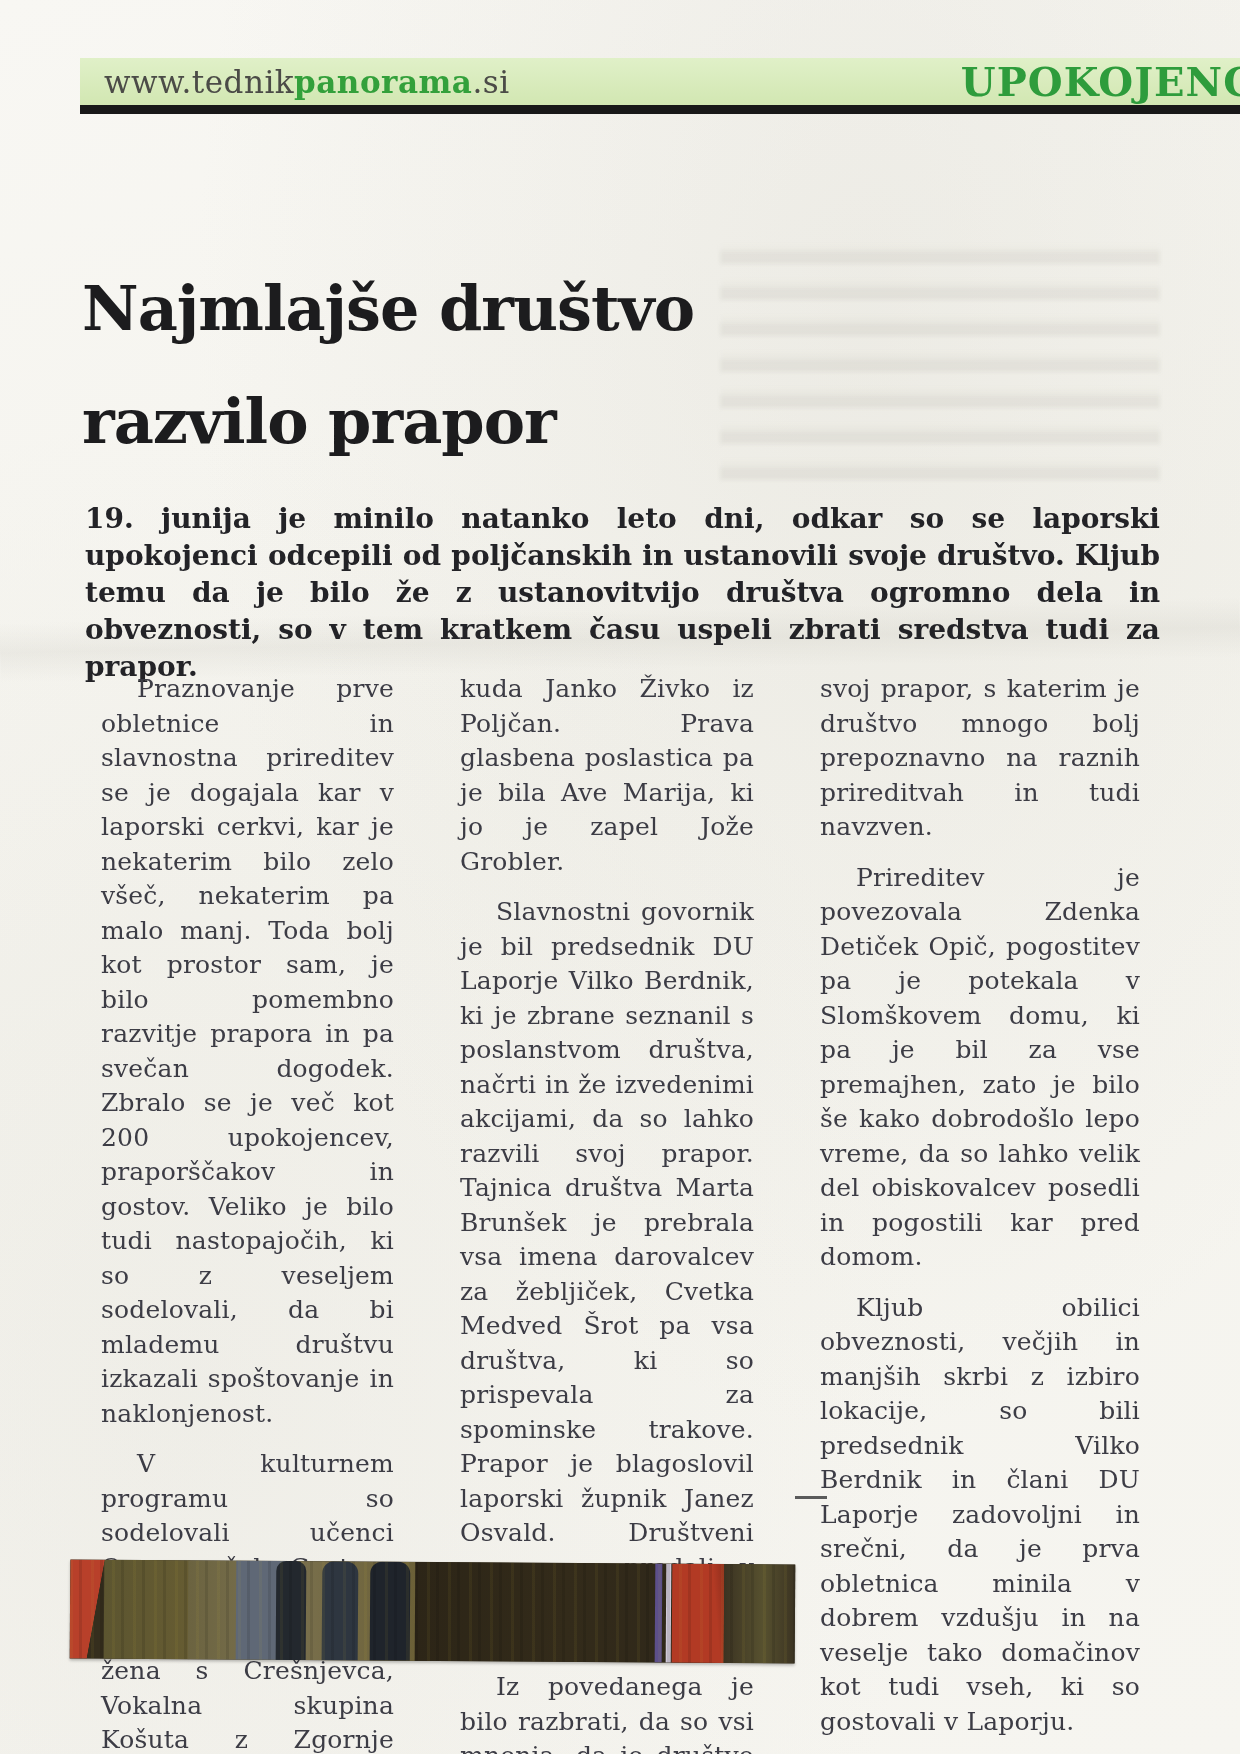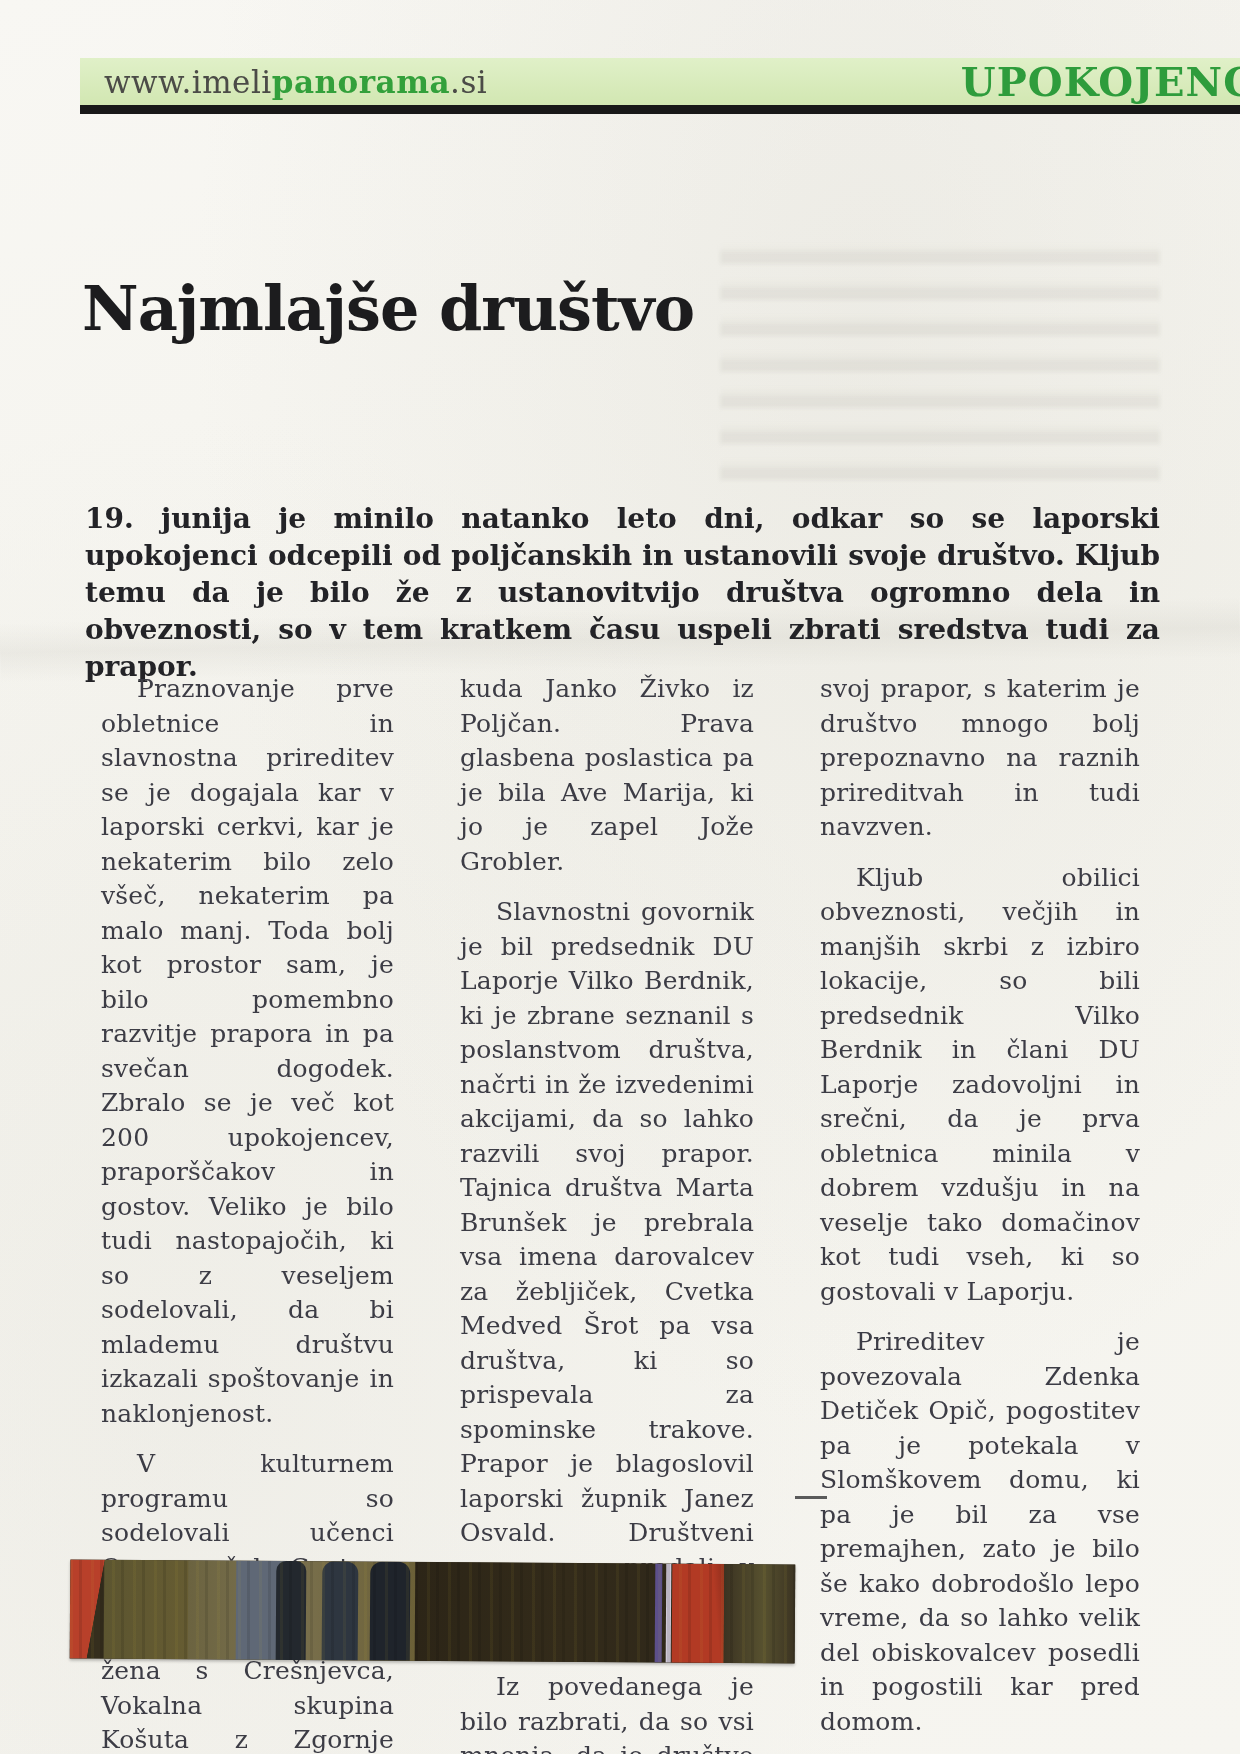--- a/index.html
+++ b/index.html
@@ -95,50 +95,51 @@
   .ph-right-end{left:654px;width:71px;background:linear-gradient(90deg,#3b3322,#57512f 55%,#3b3322);}
   .ph-noise{left:0;right:0;background:repeating-linear-gradient(90deg,
       rgba(200,180,60,0.07) 0 3px, transparent 3px 9px, rgba(0,0,0,0.10) 9px 12px, transparent 12px 21px);}
 </style>
 </head>
 <body>
 
 <div class="page">
 
   <div class="topbar">
-    <div class="url"><span>www.imeli</span><span class="brand">panorama</span><span>.si</span></div>
+    <div class="url"><span>www.tednik</span><span class="brand">panorama</span><span>.si</span></div>
     <div class="section-title">UPOKOJENC</div>
   </div>
 
   <div class="rule"></div>
 
   <div class="ghost"></div>
   <div class="crease"></div>
 
 
   <h1 class="headline">
     <span>Najmlajše društvo</span>
+    <span>razvilo prapor</span>
   </h1>
 
   <p class="lead">19. junija je minilo natanko leto dni, odkar so se laporski upokojenci odcepili od poljčanskih in ustanovili svoje društvo. Kljub temu da je bilo že z ustanovitvijo društva ogromno dela in obveznosti, so v tem kratkem času uspeli zbrati sredstva tudi za prapor.</p>
 
   <div class="columns">
     <div class="col col-1">
       <p class="indent">Praznovanje prve obletnice in slavnostna prireditev se je dogajala kar v laporski cerkvi, kar je nekaterim bilo zelo všeč, nekaterim pa malo manj. Toda bolj kot prostor sam, je bilo pomembno razvitje prapora in pa svečan dogodek. Zbralo se je več kot 200 upokojencev, praporščakov in gostov. Veliko je bilo tudi nastopajočih, ki so z veseljem sodelovali, da bi mlademu društvu izkazali spoštovanje in naklonjenost.</p>
       <p class="indent">V kulturnem programu so sodelovali učenci Osnovne šole Gustava Šiliha iz Laporja, pevke Aktiva kmečkih žena s Črešnjevca, Vokalna skupina Košuta z Zgornje Polskave, Veseli veterani z Zgornje Ložnice in Vaberški fantje. Za svečano vzdušje ob prihodu in razvitju prapora so igrali člani Godbe na pihala</p>
     </div>
     <div class="col col-2">
       <p>kuda Janko Živko iz Poljčan. Prava glasbena poslastica pa je bila Ave Marija, ki jo je zapel Jože Grobler.</p>
       <p class="indent">Slavnostni govornik je bil predsednik DU Laporje Vilko Berdnik, ki je zbrane seznanil s poslanstvom društva, načrti in že izvedenimi akcijami, da so lahko razvili svoj prapor. Tajnica društva Marta Brunšek je prebrala vsa imena darovalcev za žebljiček, Cvetka Medved Šrot pa vsa društva, ki so prispevala za spominske trakove. Prapor je blagoslovil laporski župnik Janez Osvald. Društveni prapor so predali v varstvo praporščaku Alojzu Pivcu.</p>
       <p class="indent">Iz povedanega je bilo razbrati, da so vsi mnenja, da je društvo zelo uspešno in na pravi poti, saj so uspeli v tako kratkem času uresničiti sanje vsakega društva, da bi imeli</p>
     </div>
     <div class="col col-3">
       <p>svoj prapor, s katerim je društvo mnogo bolj prepoznavno na raznih prireditvah in tudi navzven.</p>
+      <p class="indent">Prireditev je povezovala Zdenka Detiček Opič, pogostitev pa je potekala v Slomškovem domu, ki pa je bil za vse premajhen, zato je bilo še kako dobrodošlo lepo vreme, da so lahko velik del obiskovalcev posedli in pogostili kar pred domom.</p>
       <p class="indent">Kljub obilici obveznosti, večjih in manjših skrbi z izbiro lokacije, so bili predsednik Vilko Berdnik in člani DU Laporje zadovoljni in srečni, da je prva obletnica minila v dobrem vzdušju in na veselje tako domačinov kot tudi vseh, ki so gostovali v Laporju.</p>
-      <p class="indent">Prireditev je povezovala Zdenka Detiček Opič, pogostitev pa je potekala v Slomškovem domu, ki pa je bil za vse premajhen, zato je bilo še kako dobrodošlo lepo vreme, da so lahko velik del obiskovalcev posedli in pogostili kar pred domom.</p>
       <p class="credit">(Foto: Brbre)</p>
       <p class="credit author">Zdenka DETIČEK OPIČ</p>
     </div>
   </div>
 
   <div class="crop-mark"></div>
 
   <div class="photo">
     <div class="ph-olive"></div>
     <div class="ph-khaki"></div>

